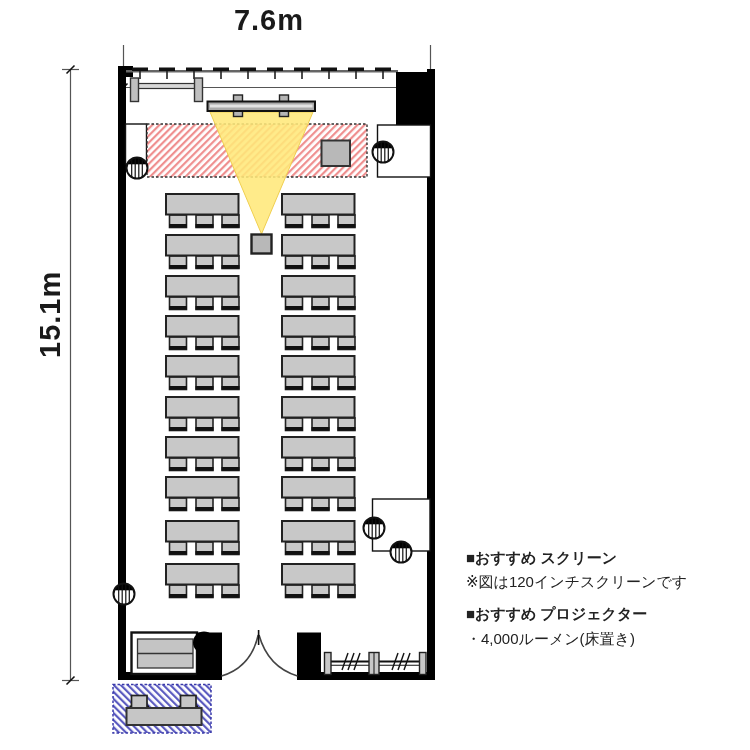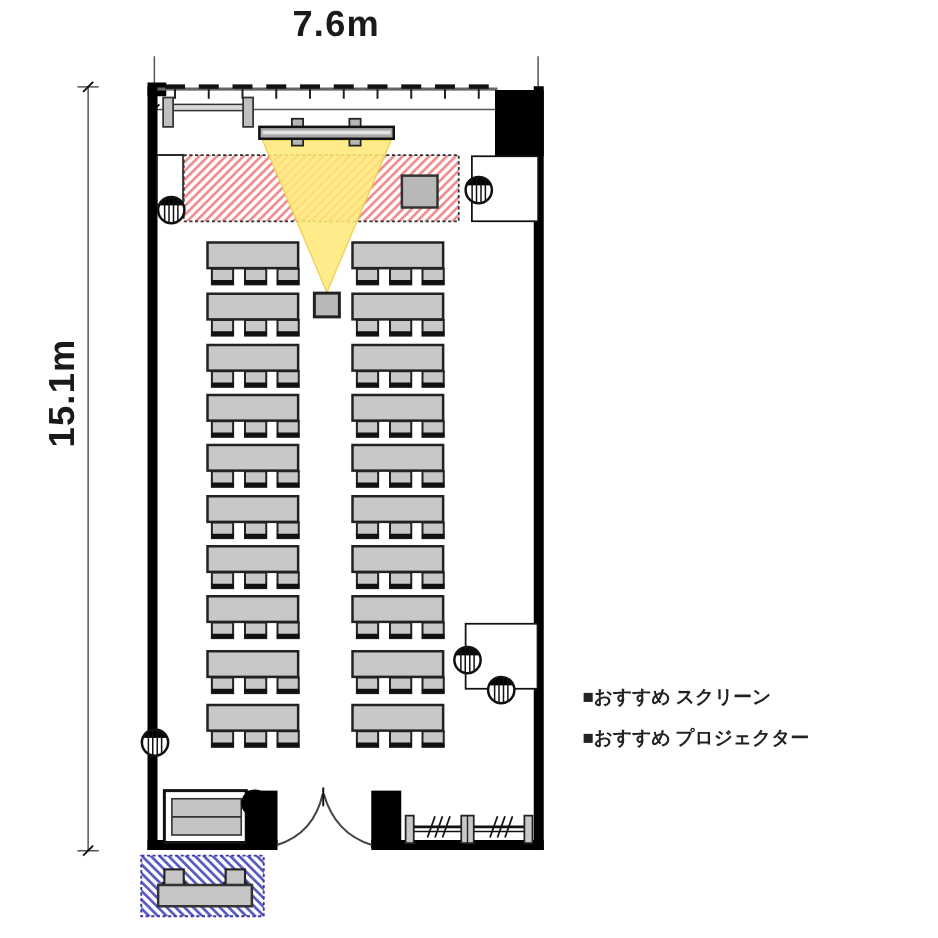--- a/index.html
+++ b/index.html
@@ -388,14 +388,16 @@
         <circle r="10.5" fill="none" stroke="#111" stroke-width="2"></circle>
       </g>
     </g>
 </svg>
 
 <div id="dim-top" class="dim-label">7.6m</div>
 <div id="dim-left" class="dim-label">15.1m</div>
 
 <div id="notes">
   <div class="note-heading">■おすすめ スクリーン</div>
+  <div>※図は120インチスクリーンです</div>
   <div class="note-heading second">■おすすめ プロジェクター</div>
+  <div>・4,000ルーメン(床置き)</div>
 </div>
 
 </body></html>

